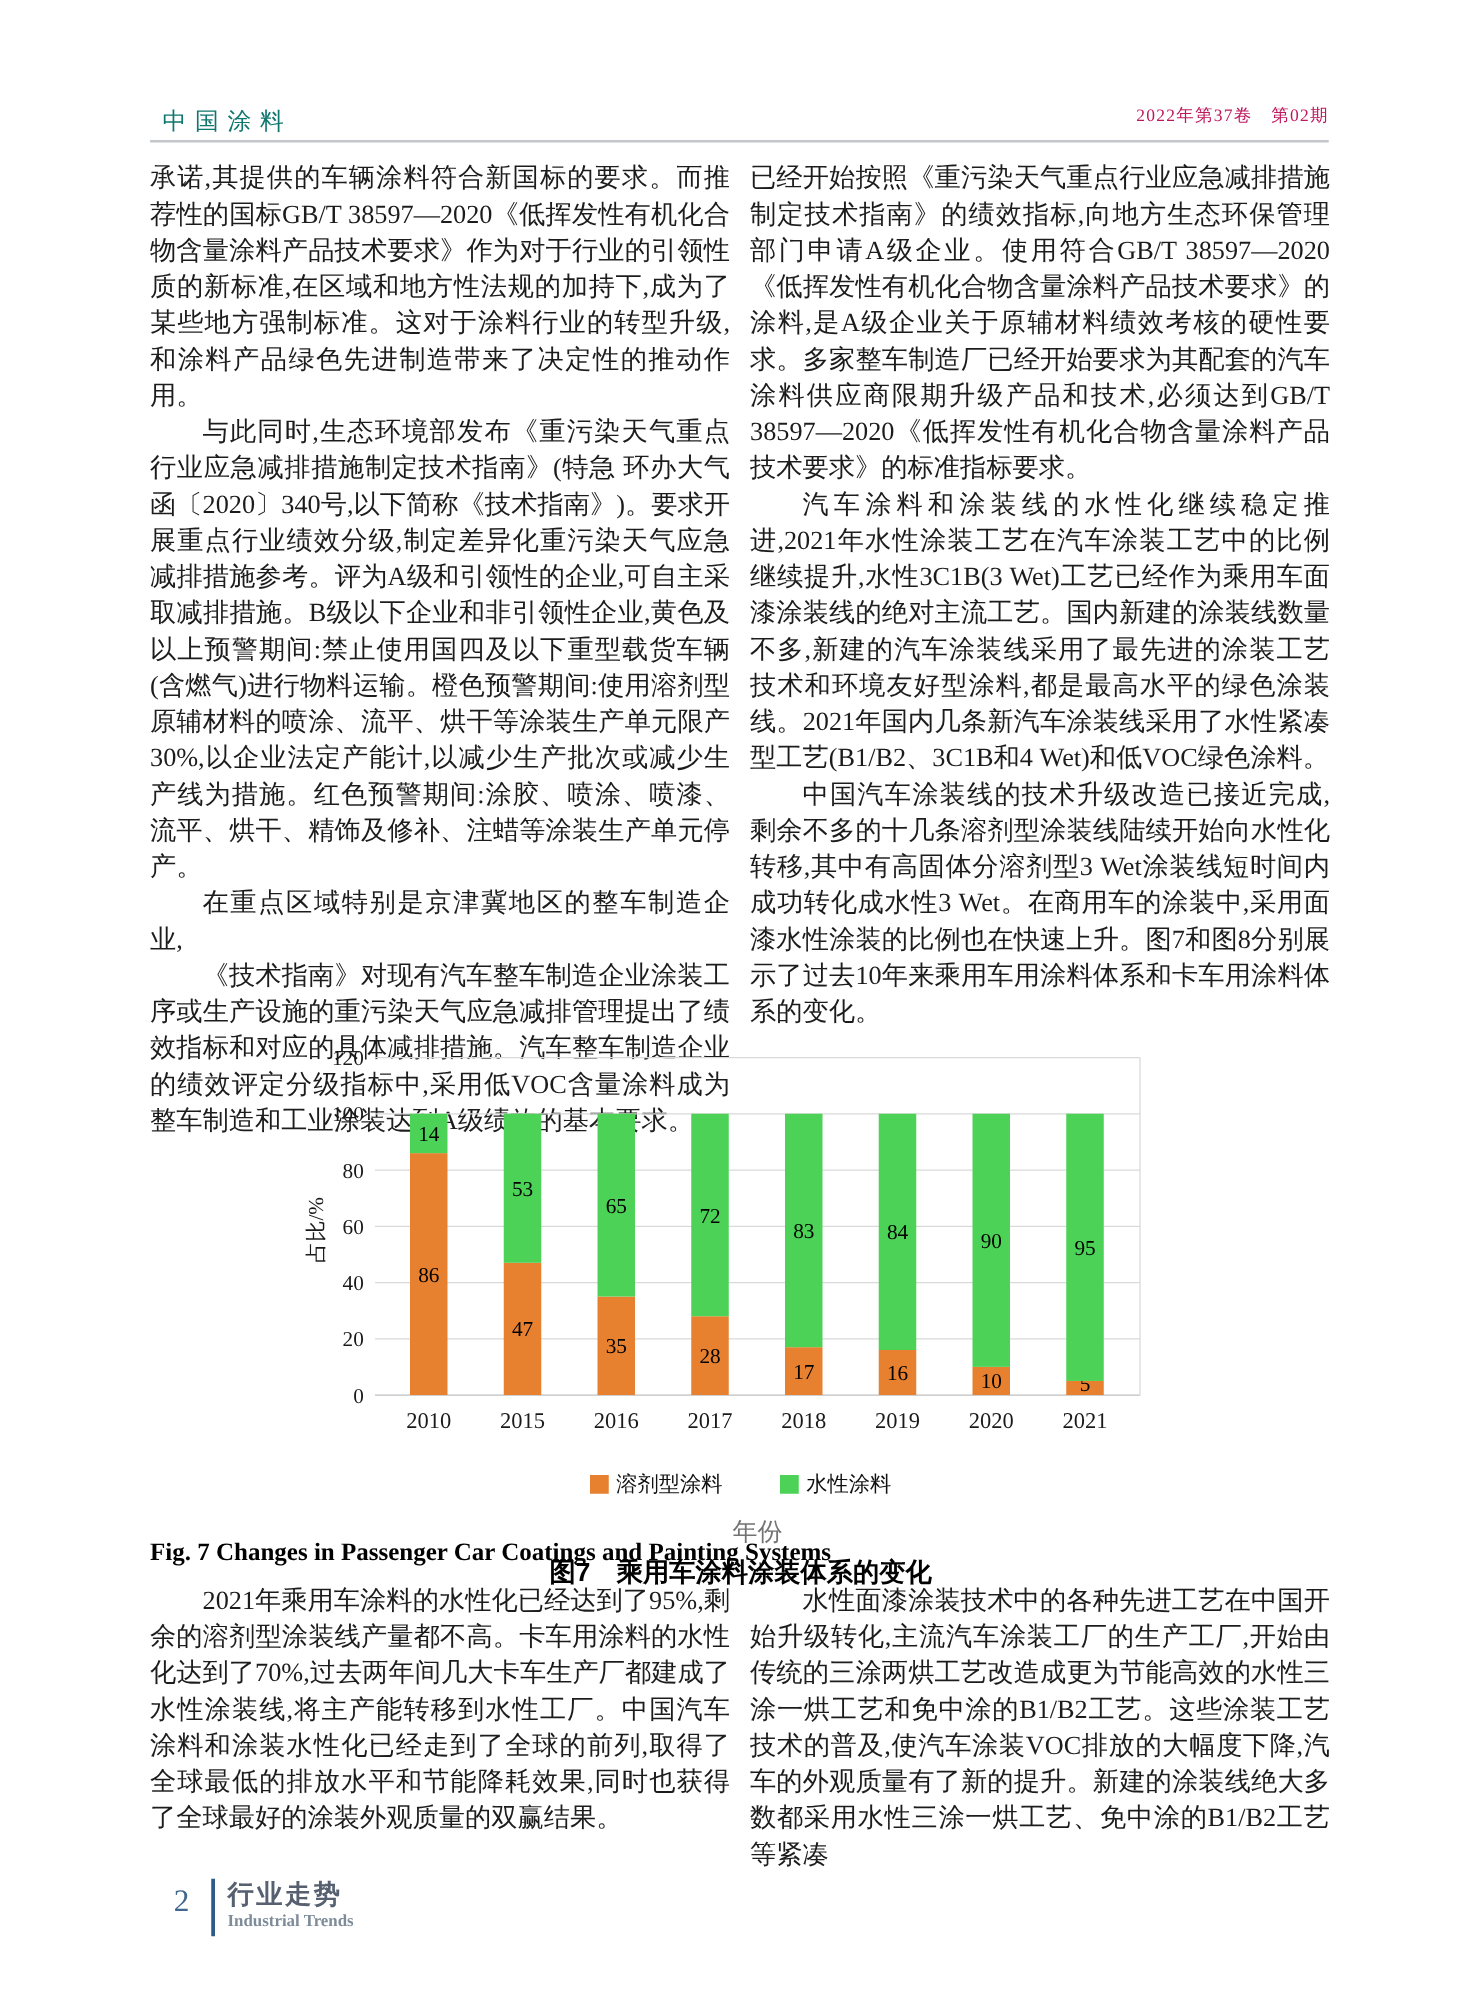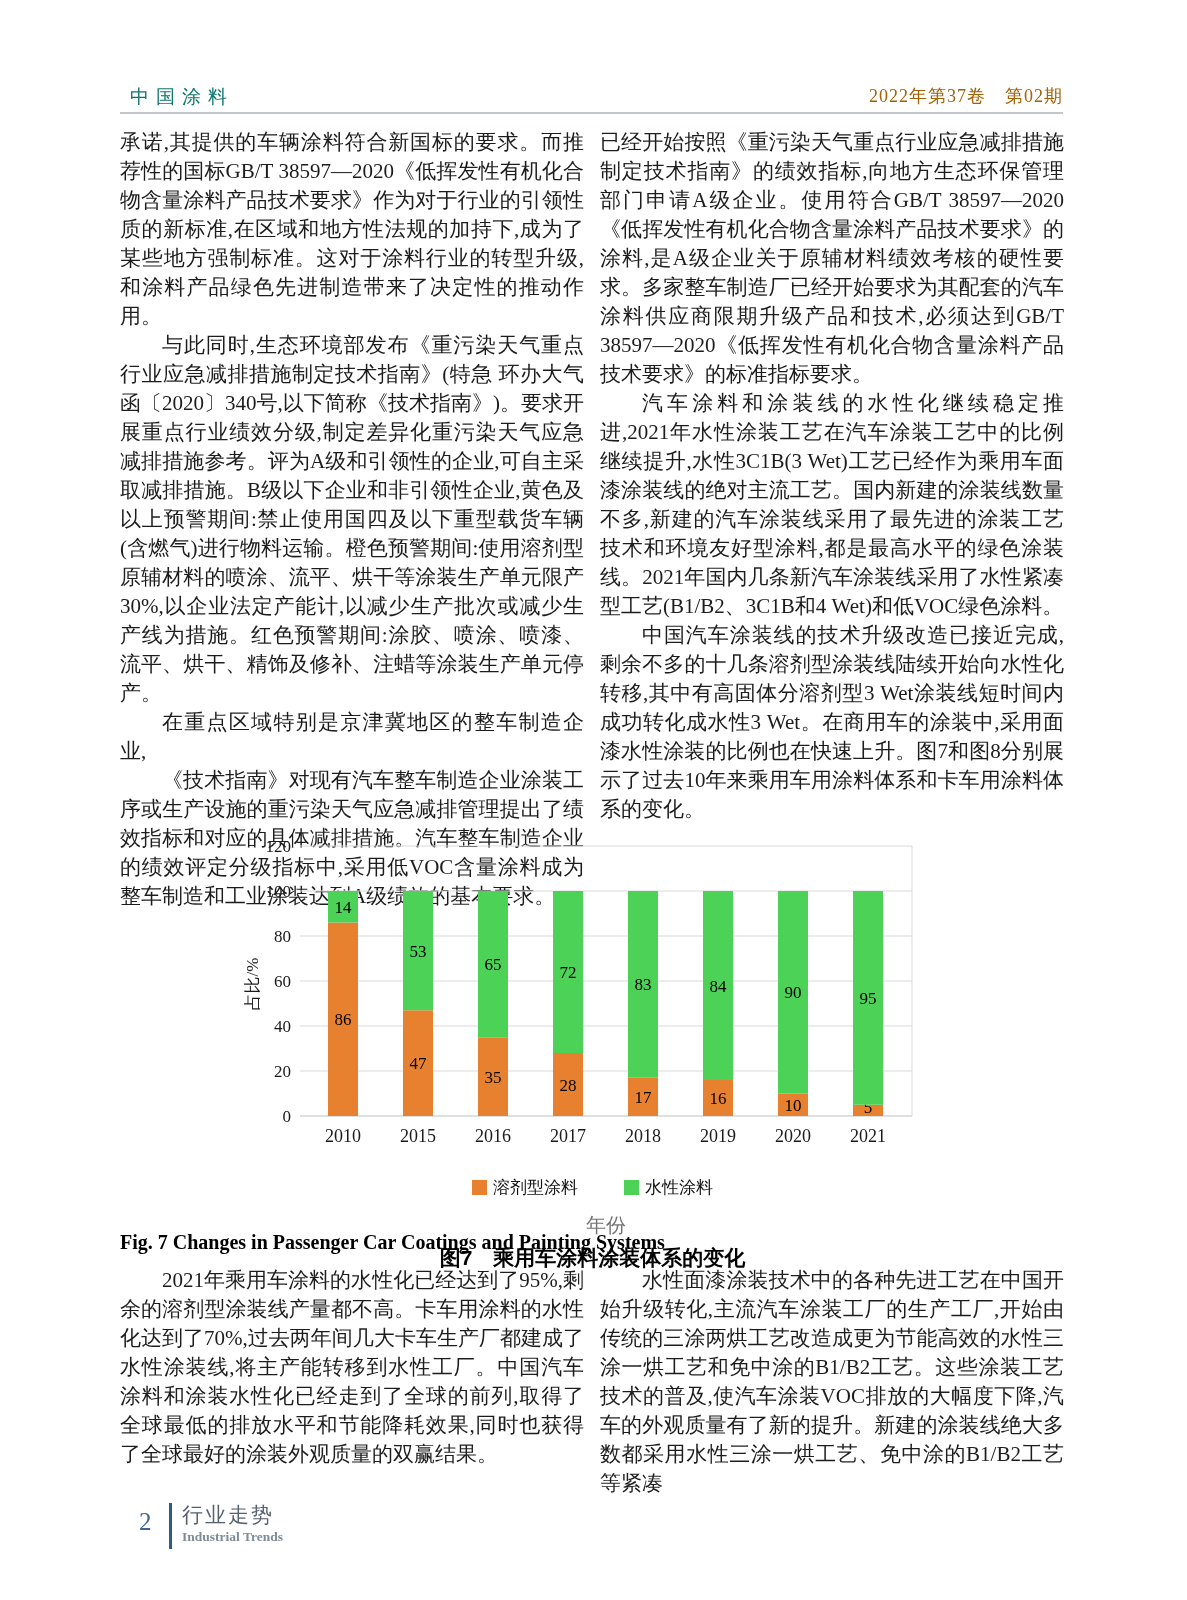--- a/index.html
+++ b/index.html
@@ -5,21 +5,21 @@
   html,body { margin:0; padding:0; background:#ffffff; }
   .page {
     position:relative; width:1187px; height:1600px; background:#ffffff;
     font-family:"Liberation Serif","DejaVu Serif",serif; color:#1c1c1c; overflow:hidden;
   }
   
   .journal-name {
     position:absolute; left:130px; top:84px; font-size:19px; letter-spacing:7px; color:#0f766e;
   }
   .issue-info {
-    position:absolute; top:84px; right:124px; font-size:18px; color:#a16207; letter-spacing:1px;
+    position:absolute; top:84px; right:124px; font-size:14px; color:#be185d; letter-spacing:1px;
   }
   .header-rule {
     position:absolute; left:120px; top:112px; width:943px; height:2px; background:#c3c7cb;
   }
   
   .col { position:absolute; width:464px; }
   .col-left-top  { left:120px; top:128px; }
   .col-right-top { left:600px; top:128px; }
   .col-left-bottom  { left:120px; top:1266px; }
   .col-right-bottom { left:600px; top:1266px; }
@@ -45,21 +45,21 @@
     position:absolute; left:120px; top:1231px; width:945px; text-align:left;
     font-weight:700; font-size:20px; color:#000;
   }
   
   .footer-page-number {
     position:absolute; left:139px; top:1508px; font-size:25px; color:#40668f;
   }
   .footer-bar { position:absolute; left:169px; top:1503px; width:3px; height:46px; background:#2d5c8a; }
   .footer-section-zh {
     position:absolute; left:182px; top:1501px; font-family:"Liberation Sans","DejaVu Sans",sans-serif;
-    font-weight:400; font-size:21px; color:#566070; letter-spacing:2px;
+    font-weight:700; font-size:21px; color:#566070; letter-spacing:2px;
   }
   .footer-section-en {
     position:absolute; left:182px; top:1529px; font-weight:700; font-size:13.5px; color:#7e8b99;
   }
   svg text { font-family:"Liberation Serif","DejaVu Serif",serif; }
 </style>
 </head>
 <body>
 
 <div class="page">

